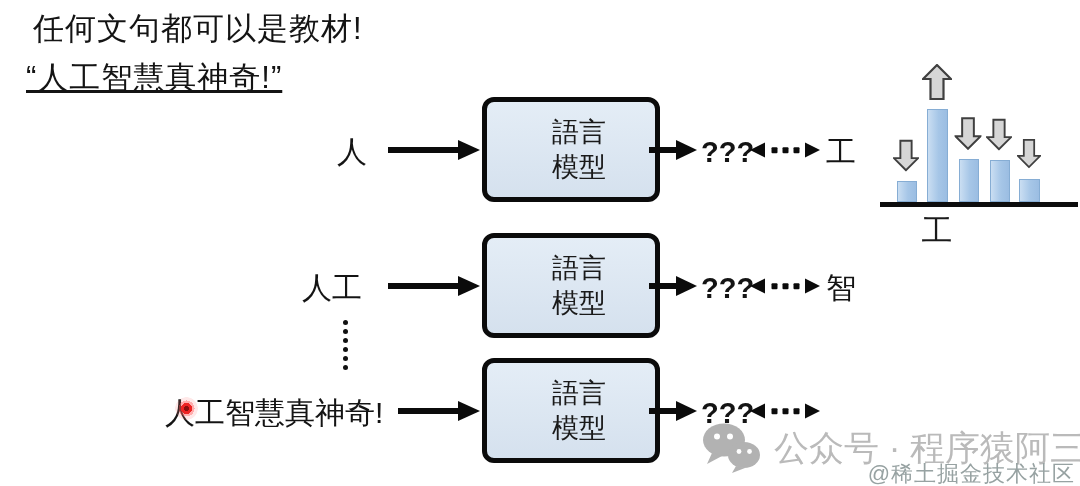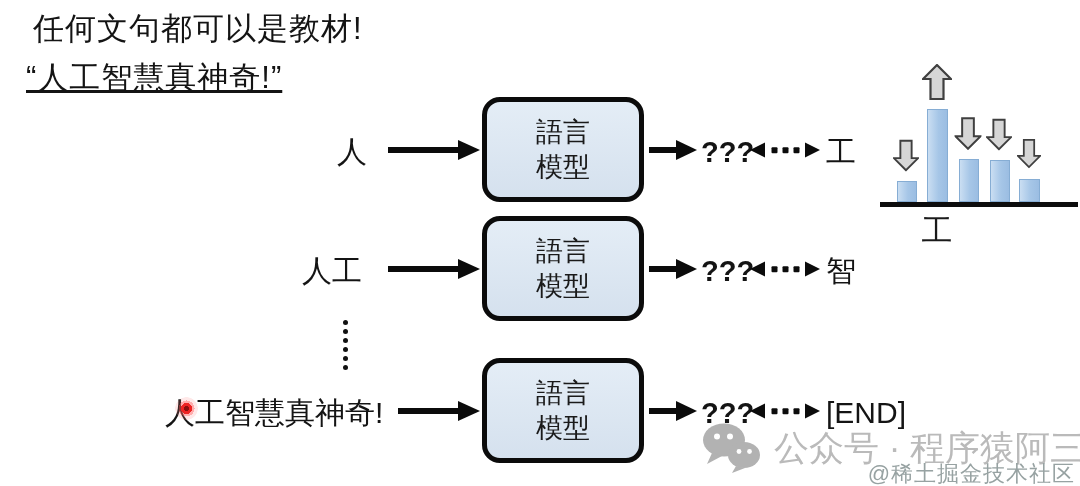--- a/index.html
+++ b/index.html
@@ -11,28 +11,28 @@
   }
   .abs{position:absolute;}
 
   
   .title{left:33px;top:8px;font-size:31px;font-weight:500;letter-spacing:1px;}
   .quote{left:26px;top:57px;font-size:31px;font-weight:500;letter-spacing:1px;text-decoration:underline;}
 
   
   .row{left:0;width:1080px;height:110px;}
   .row1{top:97px;}
-  .row2{top:216px;}
+  .row2{top:233px;}
   .row3{top:358px;}
   .model-box{
     position:absolute;left:482px;top:0;width:152px;height:95px;
     background:linear-gradient(180deg,#e4edf6 0%,#d5e1ee 100%);
-    border:5px solid #0b0b0b;border-radius:18px;
+    border:5px solid #0b0b0b;border-radius:12px;
     display:flex;flex-direction:column;align-items:center;justify-content:center;
-    font-size:27px;line-height:35px;color:#1a1a1a;
+    font-size:27px;line-height:35px;color:#1a1a1a;padding-left:16px;
   }
   .row-input{position:absolute;top:50%;transform:translateY(-50%);font-size:30px;white-space:nowrap;}
   .row1 .row-input{left:337px;}
   .row2 .row-input{left:302px;}
   .row3 .row-input{left:165px;}
   .arrow-in{position:absolute;left:388px;top:41px;}
   .row3 .arrow-in{left:398px;}
   .arrow-out{position:absolute;left:649px;top:41px;}
   .question{position:absolute;left:701px;top:50%;transform:translateY(-50%);
     font-size:29px;font-weight:700;letter-spacing:0px;}
@@ -153,21 +153,20 @@
       <polygon points="27,2 48,12 27,22" fill="#0b0b0b"></polygon>
     </svg>
   <div class="question">???</div>
   <svg class="dotted-arrow" width="70" height="18" viewBox="0 0 70 18">
       <polygon points="0,9 15,1.5 15,16.5" fill="#0b0b0b"></polygon>
       <polygon points="70,9 55,1.5 55,16.5" fill="#0b0b0b"></polygon>
       <rect x="21.5" y="6.2" width="6" height="6" rx="1" fill="#0b0b0b"></rect>
       <rect x="32.5" y="6.2" width="6" height="6" rx="1" fill="#0b0b0b"></rect>
       <rect x="43.5" y="6.2" width="6" height="6" rx="1" fill="#0b0b0b"></rect>
     </svg>
-  <div class="target">[END]</div>
 </div>
 
 <div class="abs laser-dot"></div>
 
 <div class="abs chart">
   <div class="chart-col" style="left:19px;width:18px;">
     <div class="chart-bar" style="height: 19px;"></div>
     <div class="chart-arrow down" style="bottom: 26px;"><svg width="26" height="33" viewBox="0 0 30 36">
           <polygon points="15,1 29,15 21.5,15 21.5,35 8.5,35 8.5,15 1,15" fill="#d6d6d6" stroke="#3f3f3f" stroke-width="2.2"></polygon>
         </svg></div>

